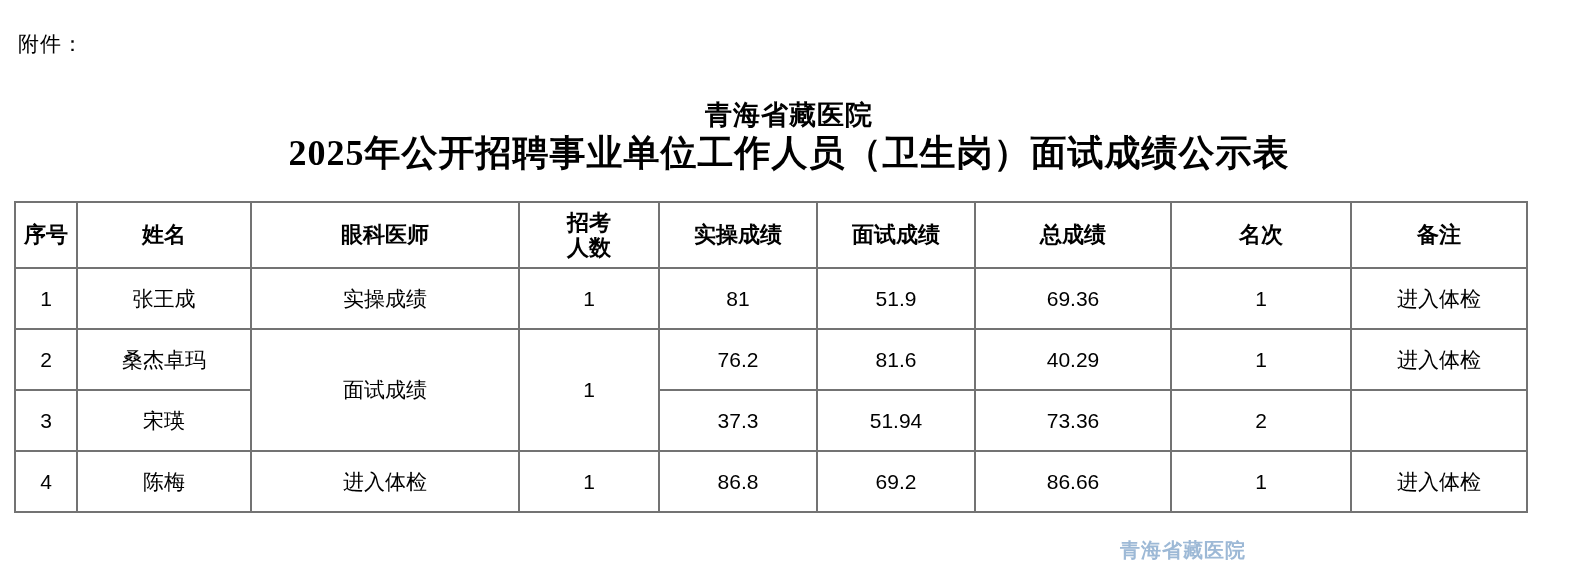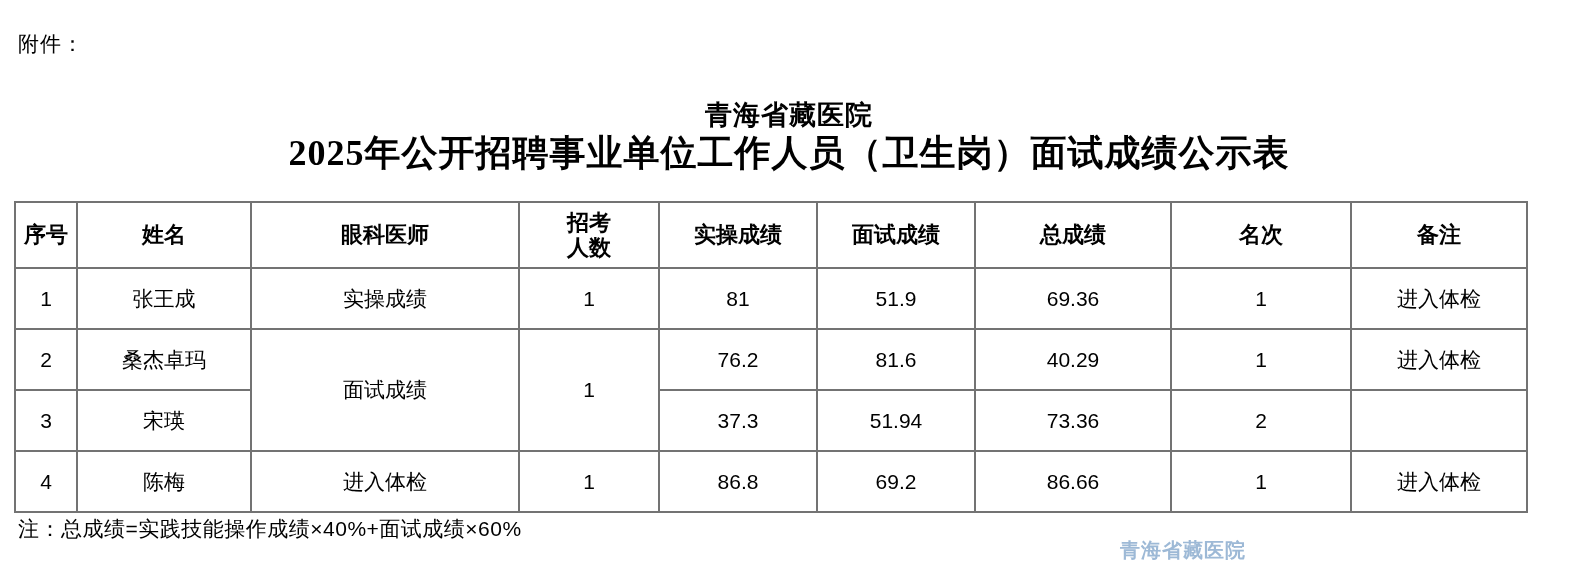--- a/index.html
+++ b/index.html
@@ -176,17 +176,16 @@
         <td class="num-cell">1</td>
         <td class="num-cell">86.8</td>
         <td class="num-cell">69.2</td>
         <td class="num-cell">86.66</td>
         <td class="num-cell">1</td>
         <td>进入体检</td>
       </tr>
     </tbody>
   </table>
 
-  <div class="note">注：总成绩=实践技能操作成绩×40%+面试成绩×60%</div>
 
   <div class="watermark">青海省藏医院</div>
 
 </div>
 
 </body></html>

